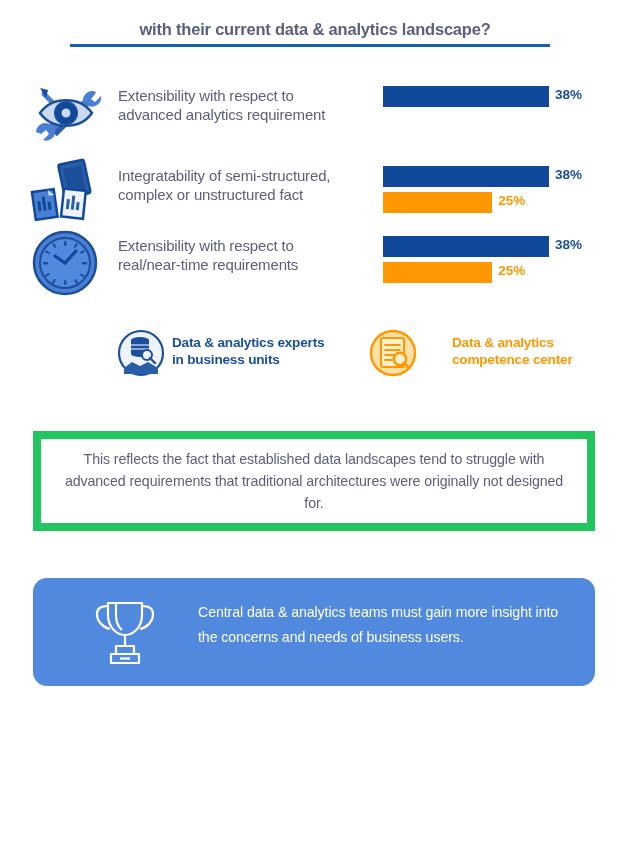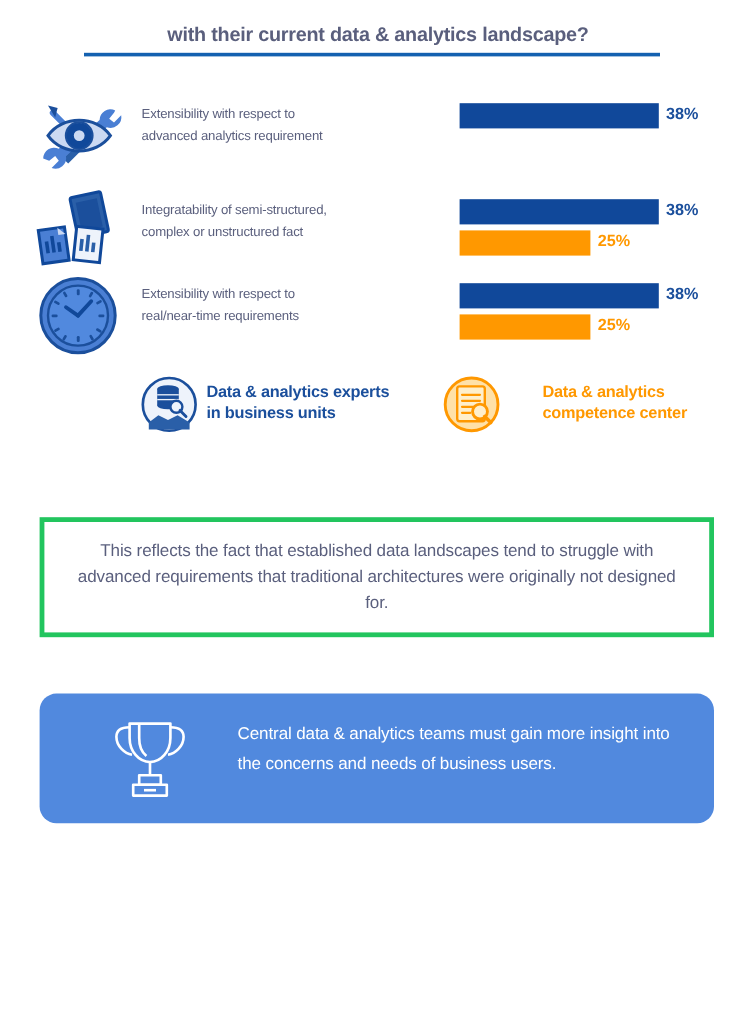--- a/index.html
+++ b/index.html
@@ -27,52 +27,52 @@
     background:#1461b0;
   }
 
   
   .row{position:absolute;left:0;width:630px;height:66px;}
   .row-icon{
     position:absolute;left:30px;top:0;width:72px;height:66px;
   }
   .row-label{
     position:absolute;left:118px;top:6px;width:255px;
-    color:#5a5f7d;font-size:11px;font-weight:500;line-height:19px;
+    color:#5a5f7d;font-size:15px;font-weight:500;line-height:19px;
     letter-spacing:-0.15px;
   }
   .bars{position:absolute;left:383px;top:6px;width:230px;height:54px;}
   .bar-track{position:relative;height:21px;margin-bottom:5px;}
   .bar{position:absolute;left:0;top:0;height:21px;}
   .bar.blue{background:#10489a;}
   .bar.orange{background:#ff9800;}
   .bar-value{
     position:absolute;top:1px;font-size:13.5px;font-weight:bold;
     white-space:nowrap;
   }
   .bar-value.blue{color:#1b4f9c;}
   .bar-value.orange{color:#ff9800;}
 
   
-  .legend{position:absolute;left:0;top:312px;width:630px;height:56px;}
+  .legend{position:absolute;left:0;top:328px;width:630px;height:56px;}
   .legend-item{position:absolute;top:0;height:56px;}
   .legend-badge{
     position:absolute;left:0;top:2px;width:46px;height:46px;border-radius:50%;
   }
   .legend-text{
     position:absolute;top:6px;font-size:13.6px;font-weight:bold;line-height:17px;
     white-space:nowrap;letter-spacing:-0.2px;
   }
   .legend-item.blue .legend-text{color:#1b4f9c;}
   .legend-item.orange .legend-text{color:#ff9800;}
 
   
   .callout{
     position:absolute;left:33px;top:431px;width:562px;height:100px;
-    border:4px solid #22c55e;
+    border:8px solid #22c55e;
     box-sizing:border-box;
     display:flex;align-items:center;justify-content:center;
   }
   .callout-text{
     color:#5a5f7d;font-size:14.2px;font-weight:500;line-height:22px;
     text-align:center;width:500px;letter-spacing:-0.1px;
   }
 
   
   .insight{

